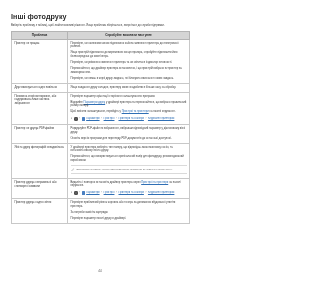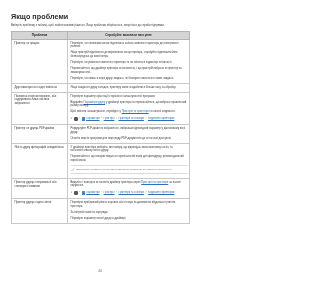--- a/index.html
+++ b/index.html
@@ -120,21 +120,21 @@
     text-align: center;
     font-size: 3px;
     color: #555;
   }
 </style>
 </head>
 <body>
 
 <div class="page">
 
-  <div class="page-title">Якщо проблеми</div>
+  <div class="page-title">Інші фотодруку</div>
 
   <div class="page-intro">Виберіть проблему з таблиці, щоб знайти можливі рішення. Якщо проблема зберігається, зверніться до служби підтримки.</div>
 
   <table class="tbl">
     <colgroup>
         <col class="c1">
         <col class="c2">
       </colgroup>
     <thead>
       <tr>

